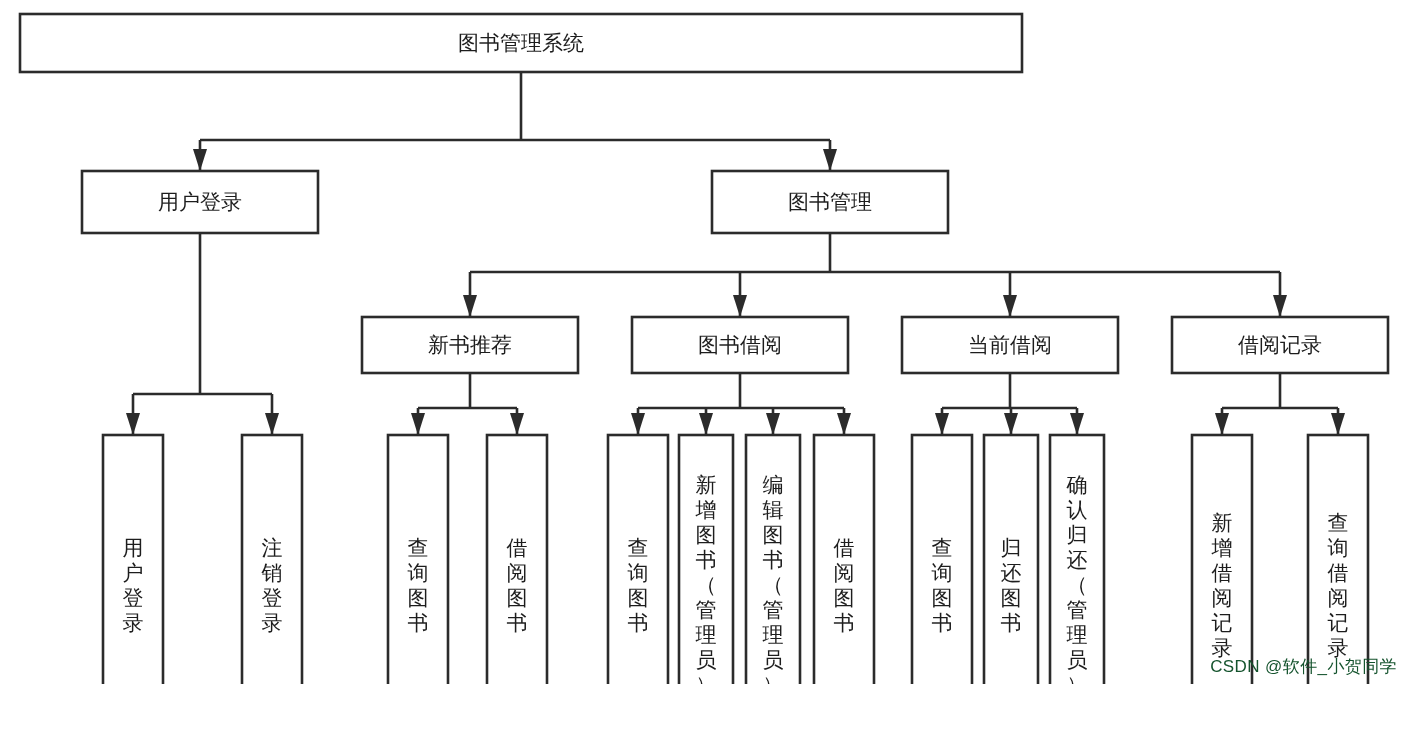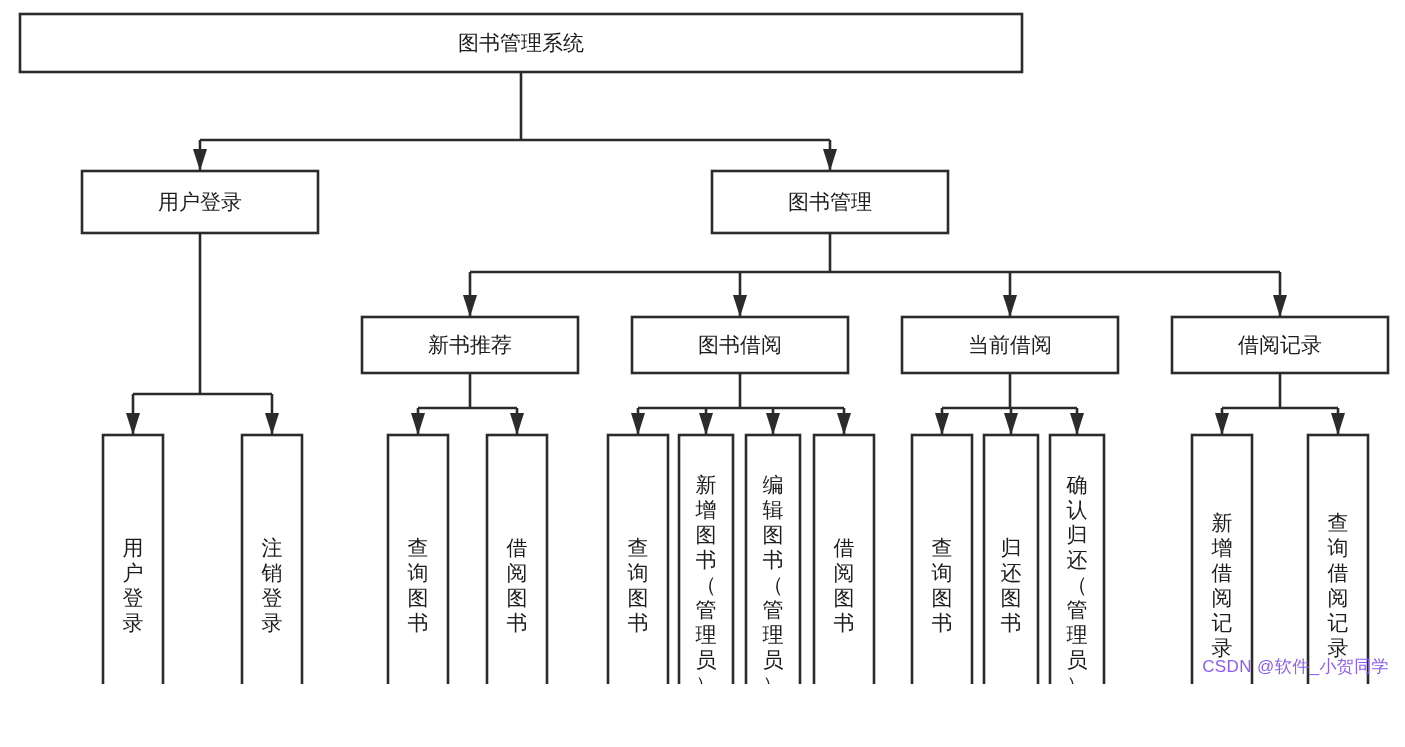--- a/index.html
+++ b/index.html
@@ -48,25 +48,25 @@
     dominant-baseline: middle;
   }
   .node-label-v {
     font-family: "Liberation Sans", "DejaVu Sans", sans-serif;
     font-size: 21px;
     fill: #1d1d1d;
     text-anchor: middle;
   }
   .watermark-text {
     position: absolute;
-    right: 16px;
+    right: 8px;
     bottom: 6px;
     font-family: "Liberation Sans", "DejaVu Sans", sans-serif;
     font-size: 17px;
-    color: #8b5cf6;
+    color: #14532d;
     letter-spacing: 0.4px;
     white-space: nowrap;
     user-select: none;
   }
 </style>
 </head>
 <body>
 
 <div id="diagram-root">
 

